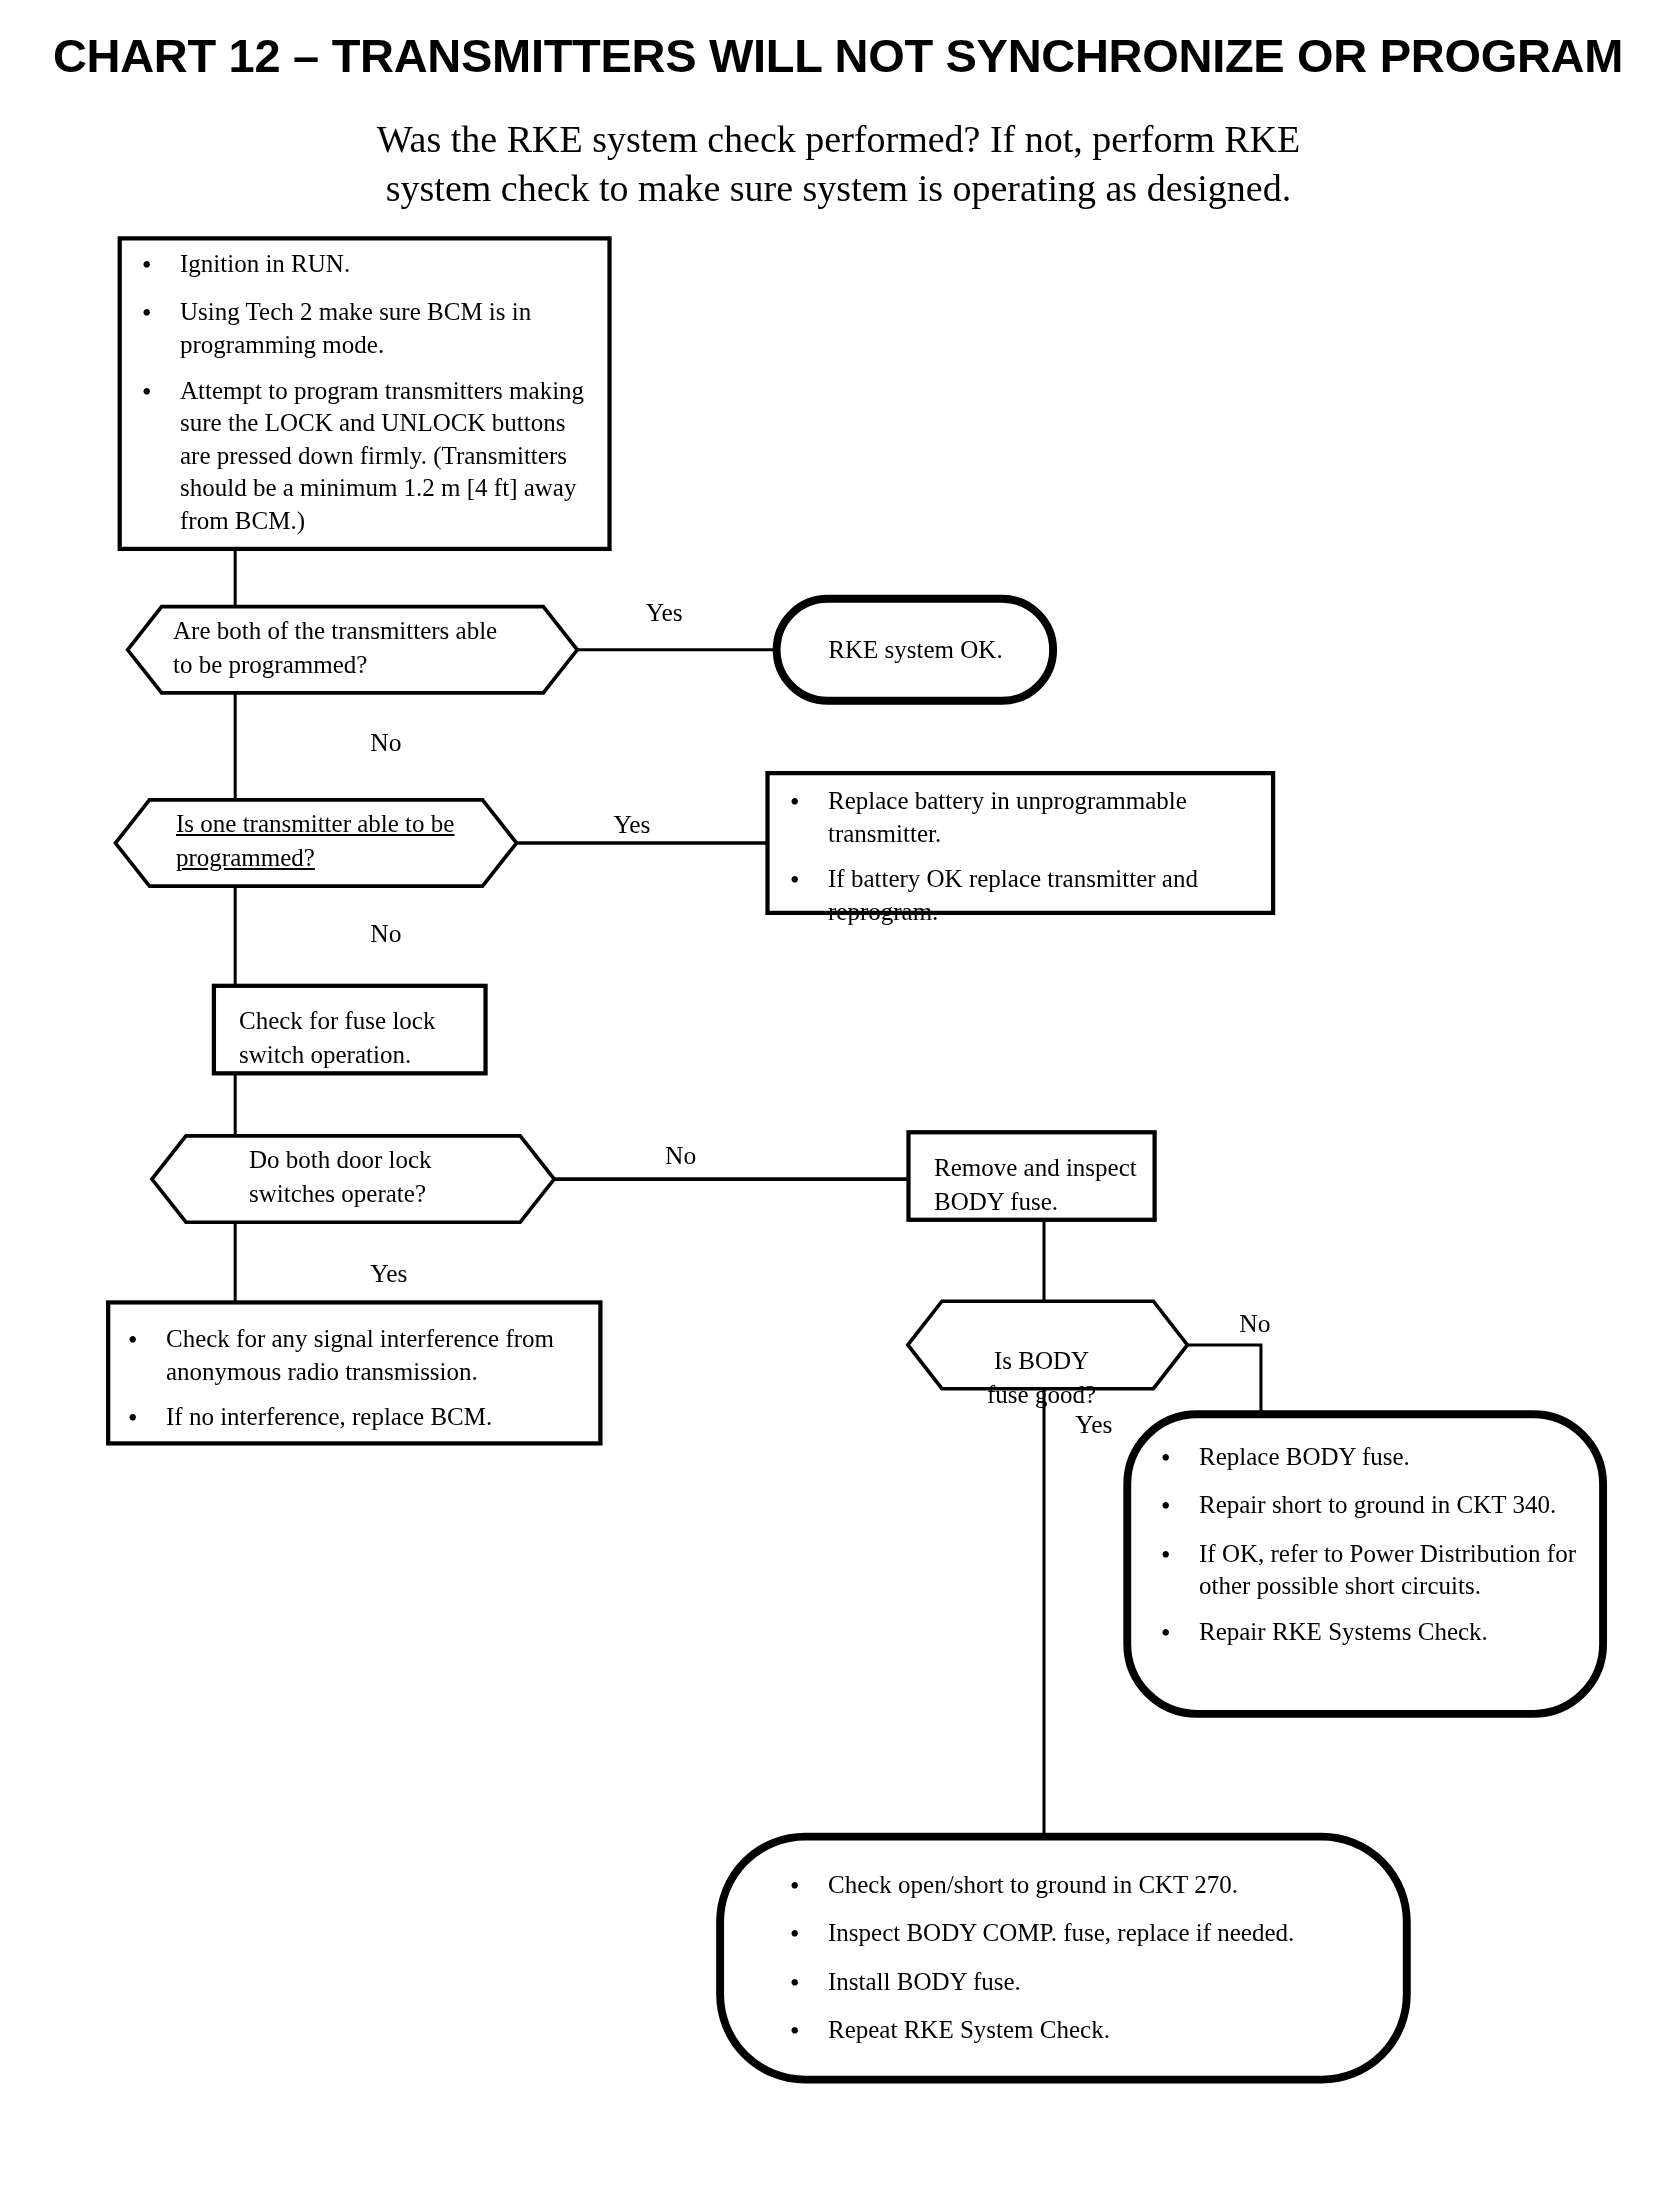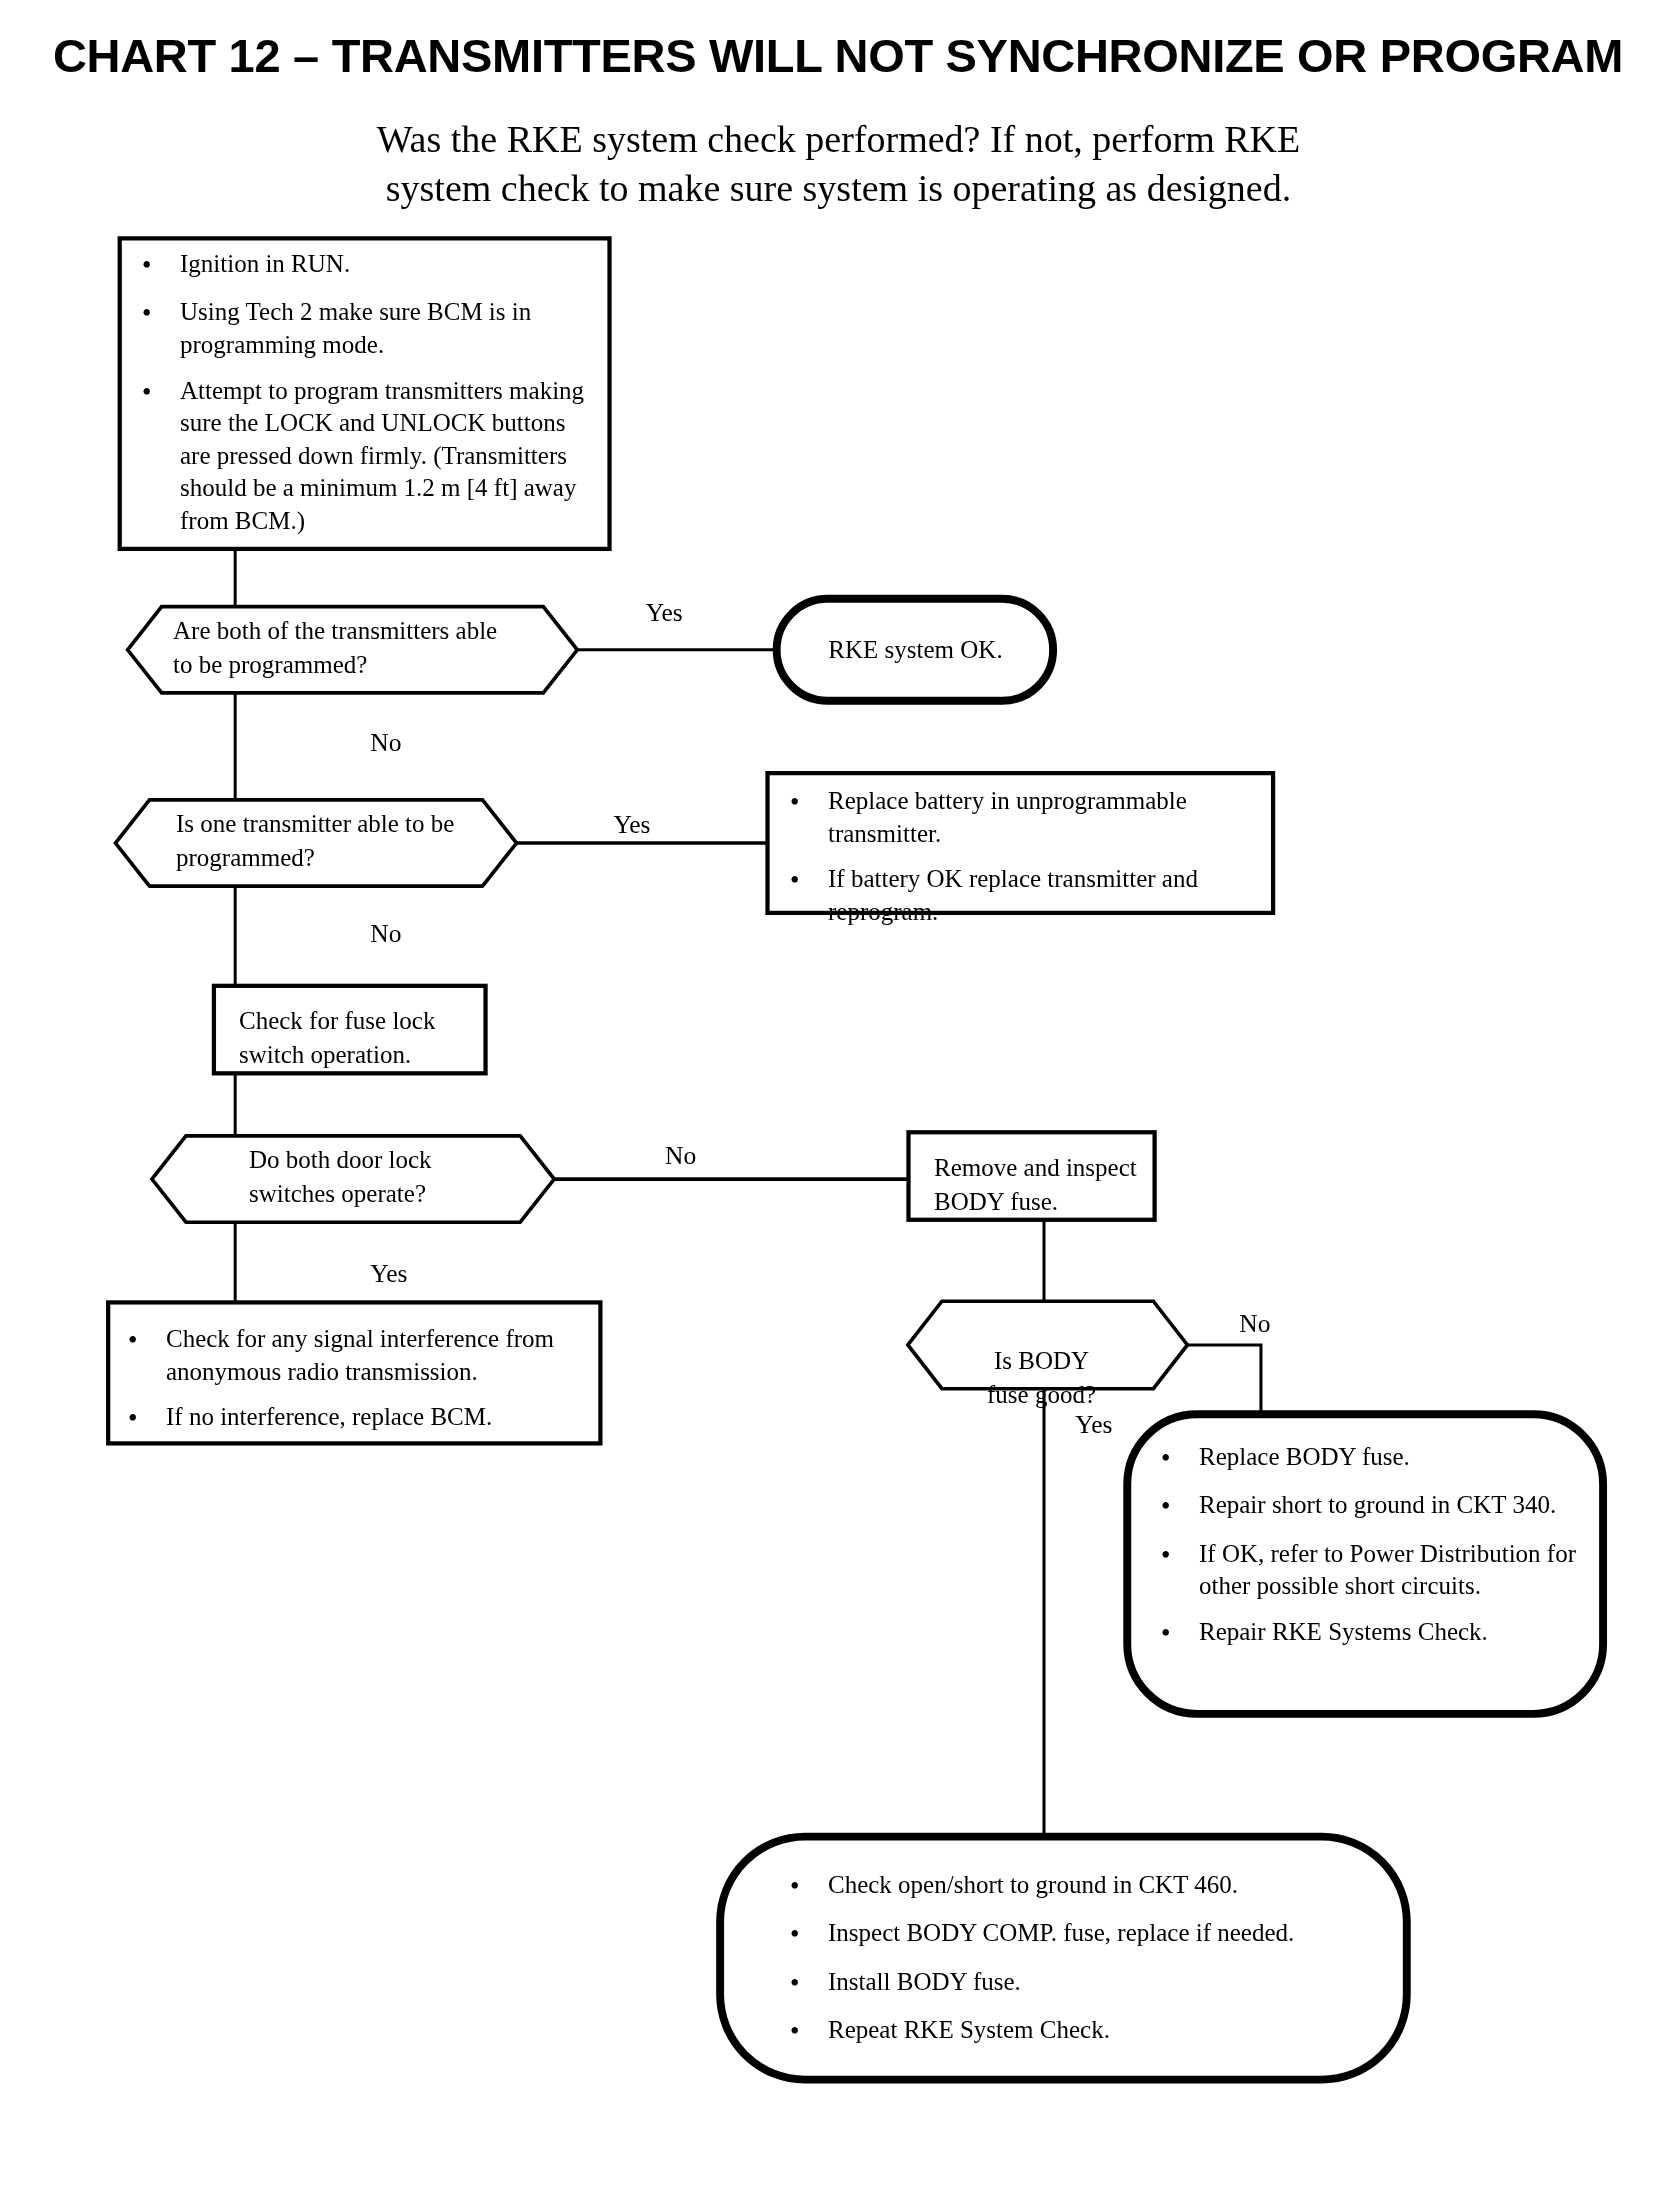--- a/index.html
+++ b/index.html
@@ -114,21 +114,21 @@
 
 <div class="node-text" style="position:absolute;left:173px;top:614px;width:365px;line-height:1.34;">
   <p>Are both of the transmitters able</p>
   <p>to be programmed?</p>
 </div>
 
 <div class="node-text centered" style="position:absolute;left:777px;top:599px;width:277px;height:102px;">
   <span>RKE system OK.</span>
 </div>
 
-<div class="node-text" style="position:absolute;left:176px;top:807px;width:316px;line-height:1.34;">
+<div class="node-text" style="position:absolute;left:176px;top:807px;width:316px;line-height:1.34;text-decoration:underline;">
   <p>Is one transmitter able to be</p>
   <p>programmed?</p>
 </div>
 
 <div class="node-text" style="position:absolute;left:790px;top:785px;width:462px;">
   <div class="bul">
       <span class="dot">•</span>
       <span class="txt">Replace battery in unprogrammable transmitter.</span>
     </div>
   <div class="bul">
@@ -183,21 +183,21 @@
     </div>
   <div class="bul">
       <span class="dot">•</span>
       <span class="txt">Repair RKE Systems Check.</span>
     </div>
 </div>
 
 <div class="node-text" style="position:absolute;left:790px;top:1869px;width:584px;">
   <div class="bul">
       <span class="dot">•</span>
-      <span class="txt">Check open/short to ground in CKT 460.</span>
+      <span class="txt">Check open/short to ground in CKT 270.</span>
     </div>
   <div class="bul">
       <span class="dot">•</span>
       <span class="txt">Inspect BODY COMP.  fuse, replace if needed.</span>
     </div>
   <div class="bul">
       <span class="dot">•</span>
       <span class="txt">Install BODY fuse.</span>
     </div>
   <div class="bul">

